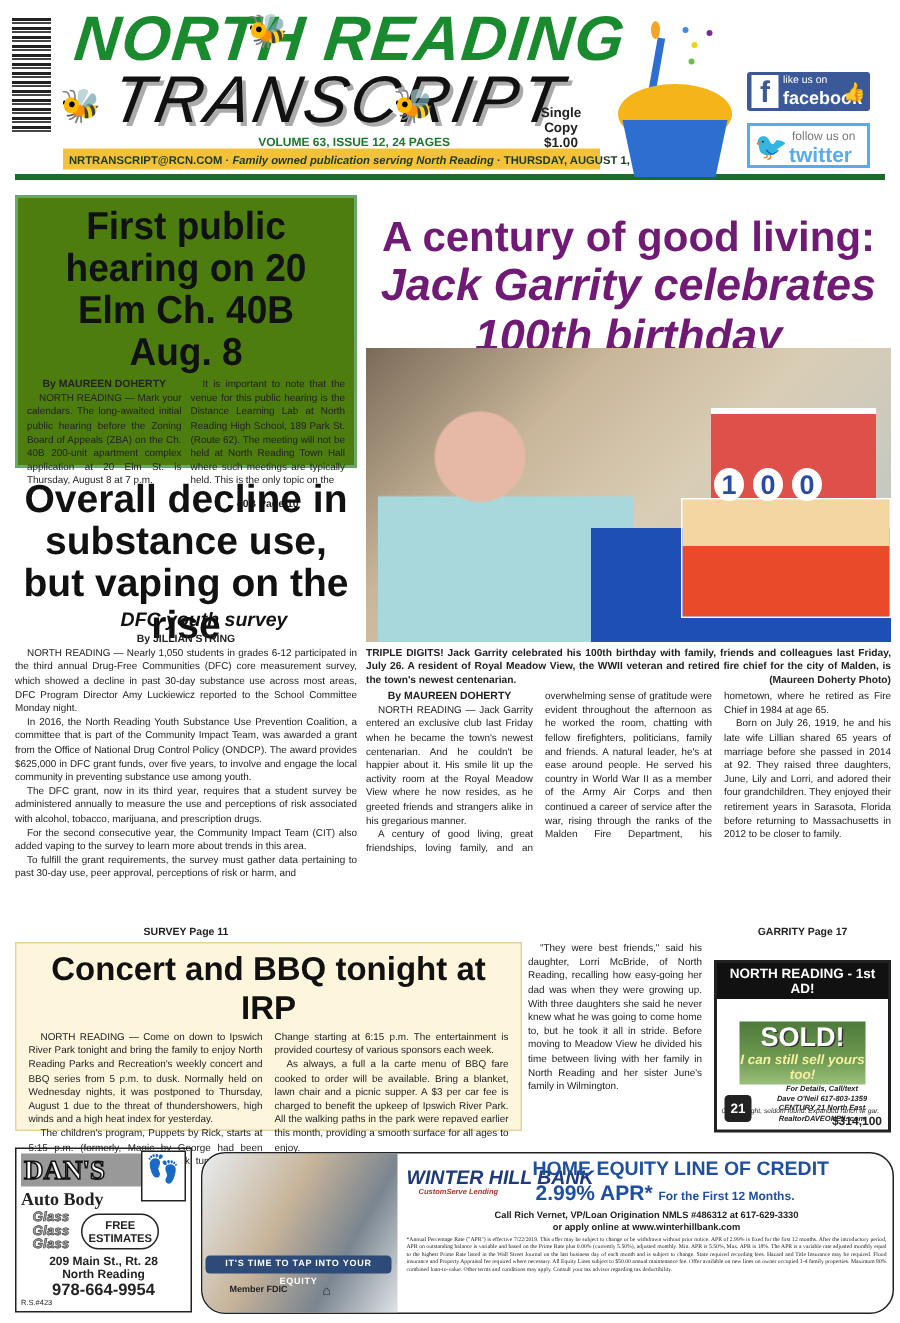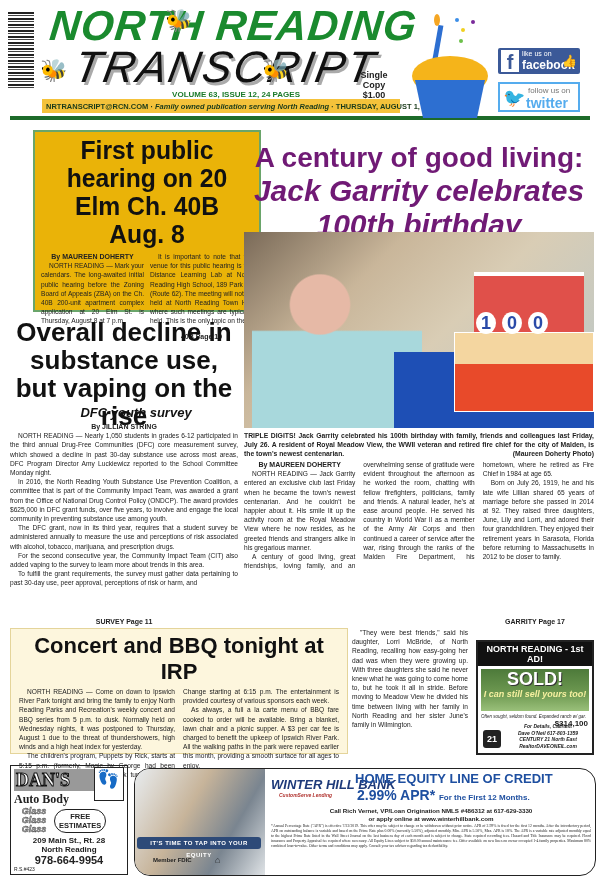--- a/index.html
+++ b/index.html
@@ -25,21 +25,21 @@
   .fb .f { position: absolute; left: 3px; top: 2px; width: 18px; height: 22px; background: #fff; color: #3b5998; font-weight: bold; font-size: 20px; text-align: center; line-height: 24px; }
   .fb .t1 { position: absolute; left: 24px; top: 2px; font-size: 7px; }
   .fb .t2 { position: absolute; left: 24px; top: 10px; font-size: 12px; font-weight: bold; }
   .fb .thumb { position: absolute; right: 3px; top: 6px; font-size: 12px; }
   .tw { left: 498px; top: 82px; width: 82px; height: 30px; border: 2px solid #55acee; background: #fff; }
   .tw .bird { position: absolute; left: 3px; top: 3px; color: #55acee; font-size: 18px; }
   .tw .t1 { position: absolute; left: 28px; top: 2px; font-size: 8px; color: #777; }
   .tw .t2 { position: absolute; left: 26px; top: 11px; font-size: 14px; font-weight: bold; color: #55acee; }
 
   
-  .elmbox { left: 10px; top: 130px; width: 228px; height: 182px; background: #eab308; border: 2px solid #6aa56a; padding: 4px 6px; margin-left: 23px; }
+  .elmbox { left: 10px; top: 130px; width: 228px; height: 182px; background: #4d7c0f; border: 2px solid #6aa56a; padding: 4px 6px; }
   .elmhead { font-family: "Liberation Sans", sans-serif; font-weight: bold; font-size: 26px; line-height: 28px; text-align: center; color: #111; transform: scaleX(0.95); }
   .cols2 { column-count: 2; column-gap: 6px; font-size: 6.6px; line-height: 9.2px; text-align: justify; margin-top: 4px; }
   .byline { font-weight: bold; text-align: center; font-size: 7px; }
   .jump { font-weight: bold; text-align: center; font-size: 7px; margin-top: 6px; }
   p.ind { text-indent: 8px; }
 
   
   .survhead { left: 10px; top: 318px; width: 228px; text-align: center; font-weight: bold; font-size: 26px; line-height: 28px; color: #111; }
   .survsub { left: 22px; top: 405px; width: 228px; text-align: center; font-style: italic; font-weight: bold; font-size: 13px; color: #111; }
   .survbody { left: 10px; top: 422px; width: 228px; font-size: 6.6px; line-height: 9.2px; text-align: justify; }
@@ -63,21 +63,21 @@
   
   .concert { left: 10px; top: 628px; width: 338px; height: 126px; background: #fdf6dd; border: 1px solid #e4d49a; padding: 4px 8px; }
   .concert h2 { font-size: 22px; font-weight: bold; text-align: center; line-height: 26px; color: #111; }
   .concert .body { column-count: 2; column-gap: 8px; font-size: 6.6px; line-height: 9.2px; text-align: justify; margin-top: 2px; }
 
   .gcont { left: 352px; top: 628px; width: 116px; font-size: 6.6px; line-height: 9.2px; text-align: justify; }
 
   
   .rea { left: 476px; top: 640px; width: 118px; height: 115px; border: 2px solid #222; background: #fff; }
   .rea .hd { background: #111; color: #fff; font-weight: bold; font-size: 9px; text-align: center; padding: 2px 0; }
-  .rea .img { margin: 3px; height: 42px; background: linear-gradient(to bottom, #4d7a3a 0%, #6f9a52 60%, #9ac07a 100%); color: #fff; text-align: center; font-weight: bold; position: relative; }
+  .rea .img { margin: 15px; height: 42px; background: linear-gradient(to bottom, #4d7a3a 0%, #6f9a52 60%, #9ac07a 100%); color: #fff; text-align: center; font-weight: bold; position: relative; }
   .rea .sold { font-size: 18px; line-height: 20px; text-shadow: 1px 1px 0 #333; }
   .rea .sell { font-size: 9px; font-style: italic; color: #f6f0a0; line-height: 10px; }
   .rea .tag { font-size: 4.5px; font-style: italic; padding: 0 3px; }
   .rea .price { font-size: 8px; font-weight: bold; text-align: right; padding-right: 4px; }
   .rea .c21 { position: absolute; left: 5px; bottom: 5px; width: 18px; height: 18px; background: #222; color: #fff; font-size: 9px; font-weight: bold; text-align: center; line-height: 18px; border-radius: 3px; }
   .rea .contact { position: absolute; left: 26px; bottom: 4px; width: 88px; font-size: 5px; font-weight: bold; line-height: 6.5px; text-align: center; font-style: italic; }
 
   
   .dans { left: 10px; top: 765px; width: 118px; height: 110px; border: 1.5px solid #222; padding: 3px; }
   .dans .logo { background: #999; height: 22px; position: relative; }

